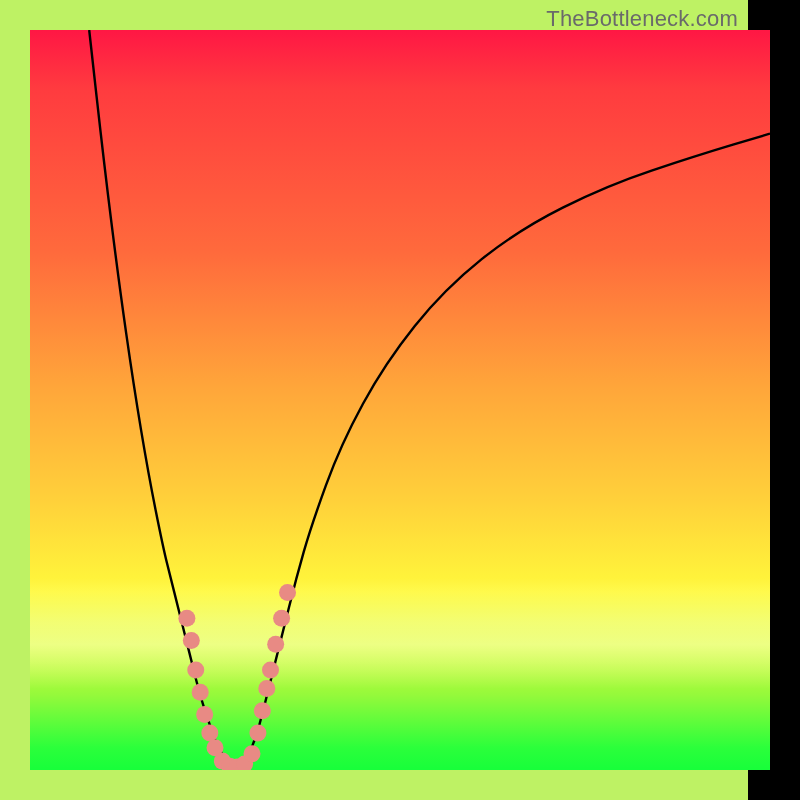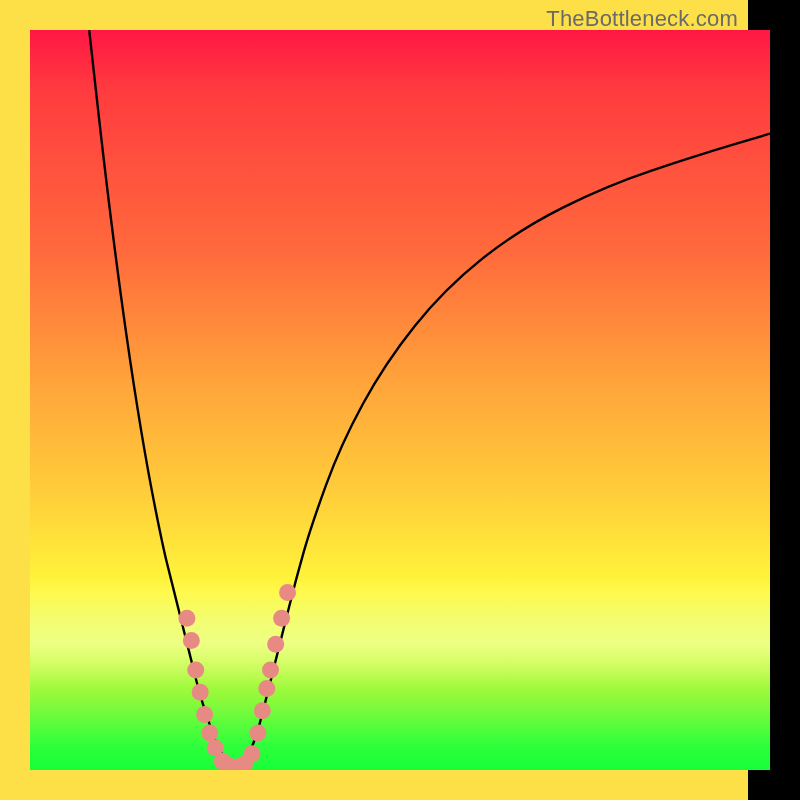--- a/index.html
+++ b/index.html
@@ -8,21 +8,21 @@
     width: 800px;
     height: 800px;
     overflow: hidden;
     background: #000;
     font-family: Arial, Helvetica, sans-serif;
   }
   .frame {
     position: relative;
     width: 748px;
     height: 800px;
-    background: #fde047;
+    background: #bef264;
   }
   .watermark {
     position: absolute;
     top: 6px;
     right: 10px;
     color: #6a6a6a;
     font-size: 22px;
     font-weight: 400;
     letter-spacing: 0.2px;
     user-select: none;

